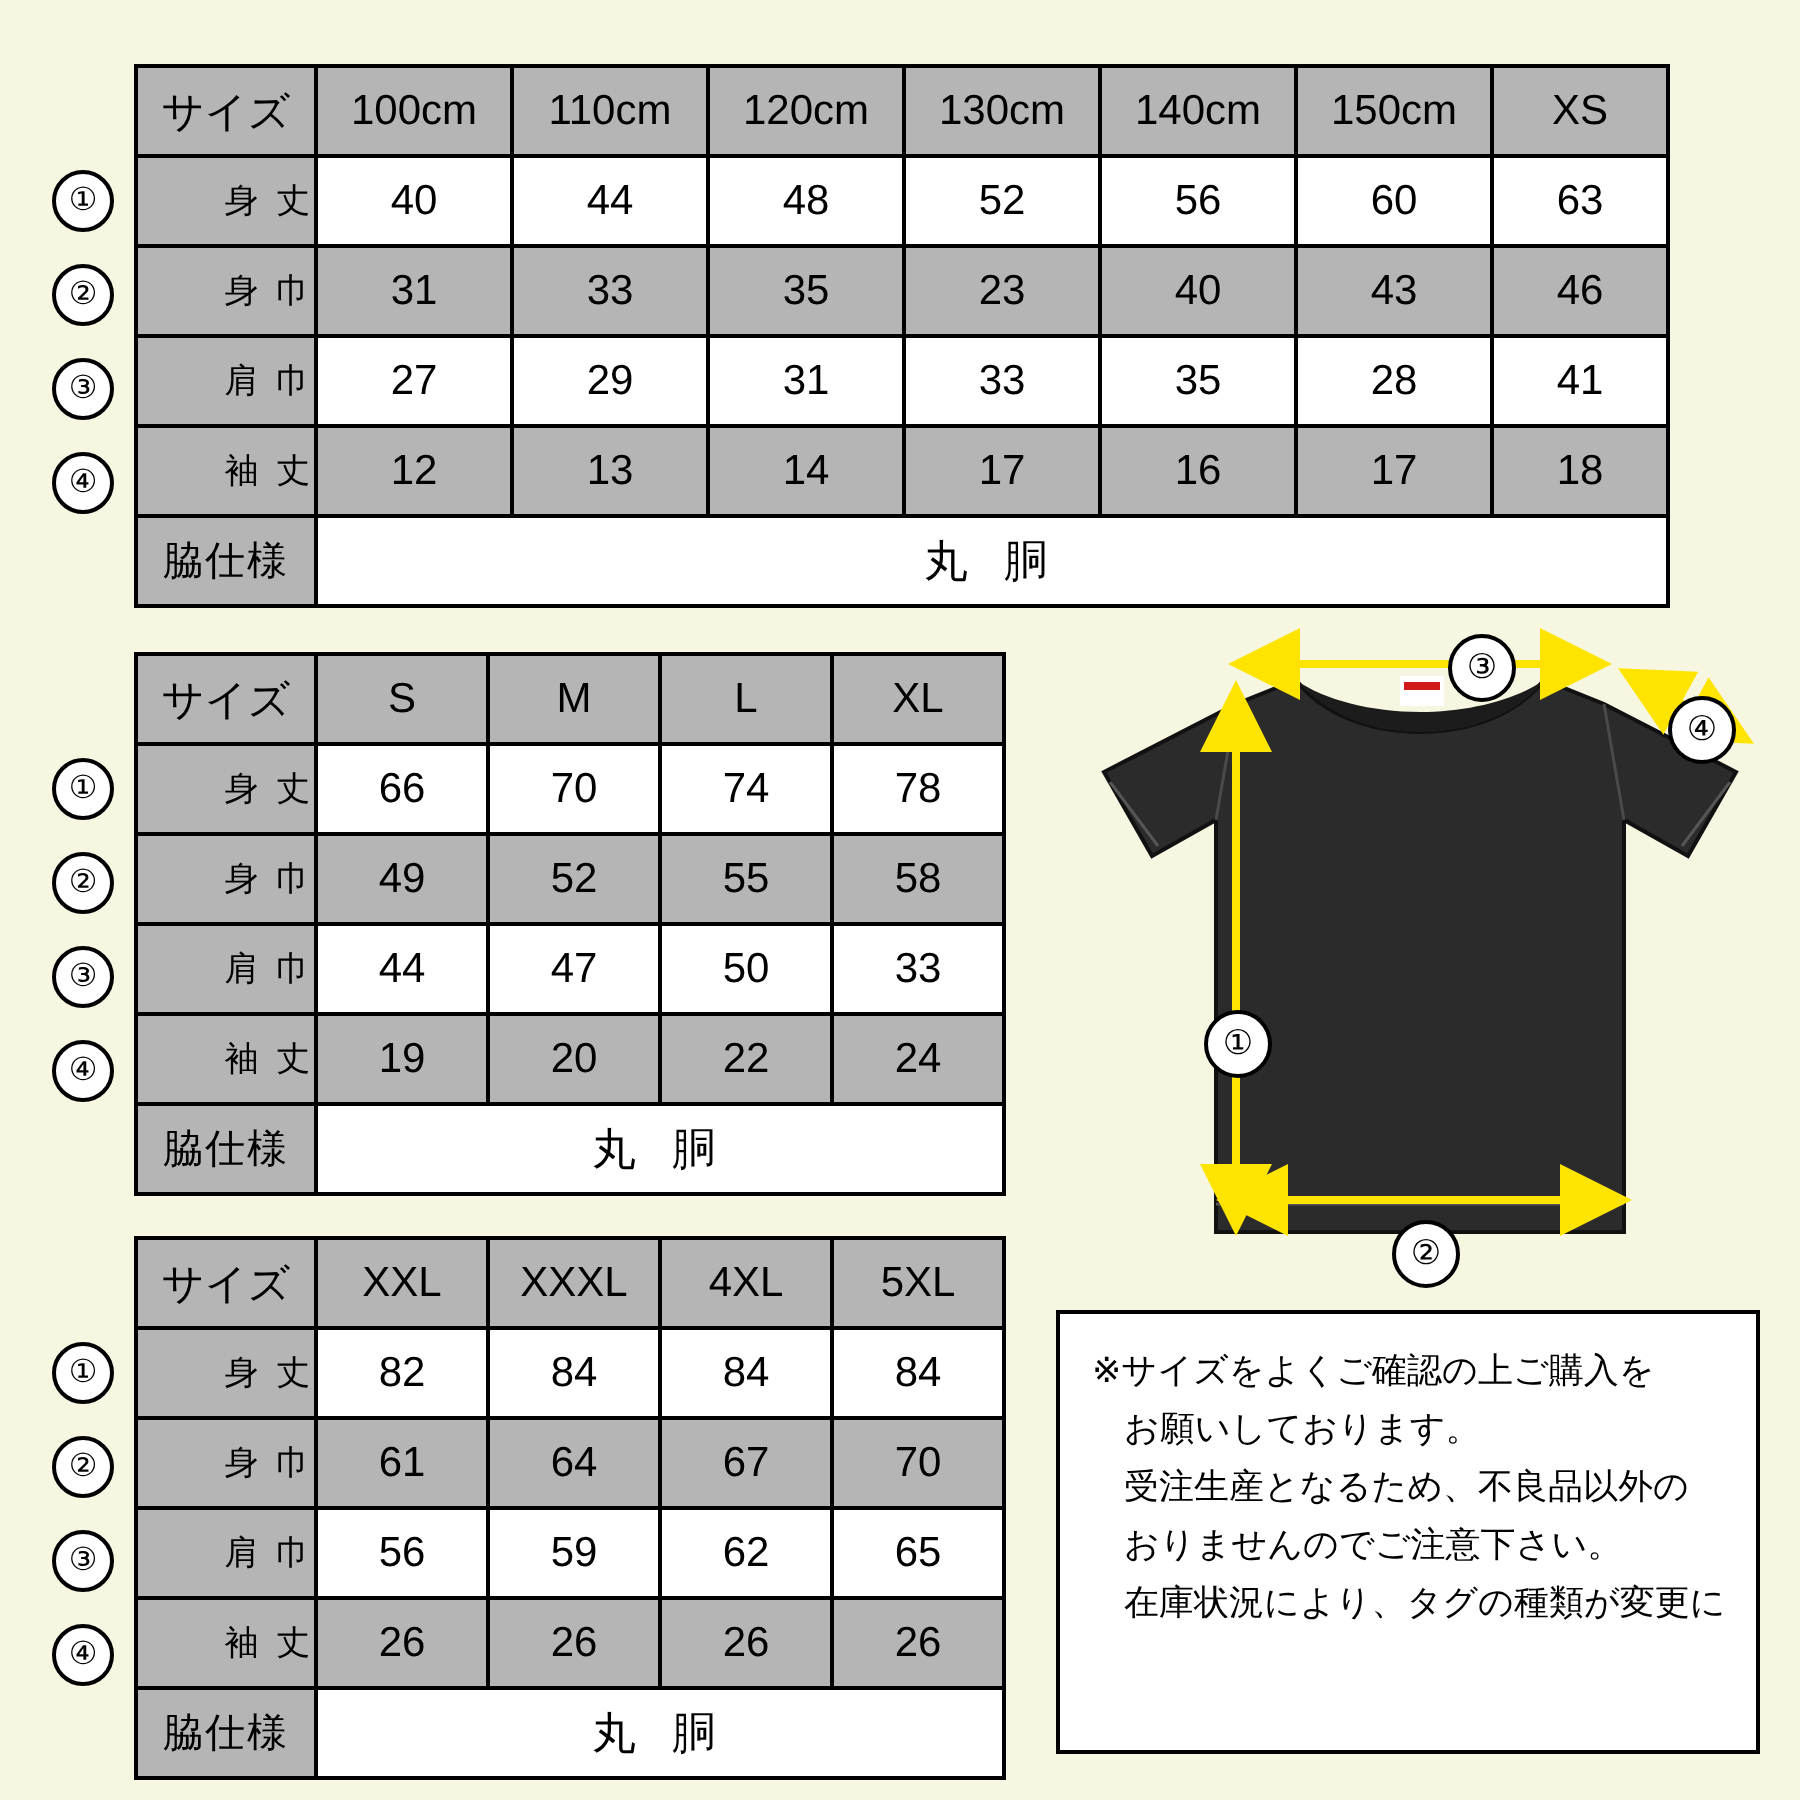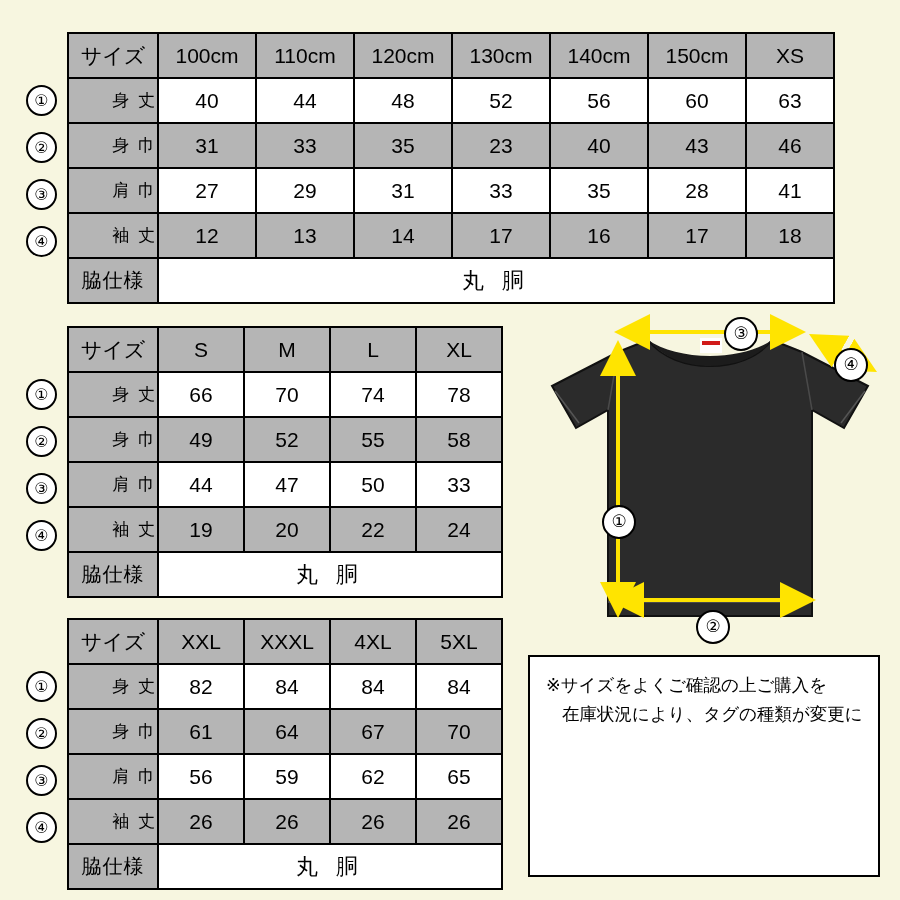--- a/index.html
+++ b/index.html
@@ -315,16 +315,19 @@
     </svg>
 
     <div class="badge" style="left:194px;top:7px;">③</div>
     <div class="badge" style="left:304px;top:38px;">④</div>
     <div class="badge" style="left:72px;top:195px;">①</div>
     <div class="badge" style="left:166px;top:300px;">②</div>
   </div>
 
   <div id="notebox">
     <div class="note-line">※サイズをよくご確認の上ご購入を</div>
+    <div class="note-line ind">お願いしております。</div>
+    <div class="note-line ind">受注生産となるため、不良品以外の</div>
+    <div class="note-line ind">おりませんのでご注意下さい。</div>
     <div class="note-line ind">在庫状況により、タグの種類が変更に</div>
   </div>
 
 </div>
 
 </body></html>

